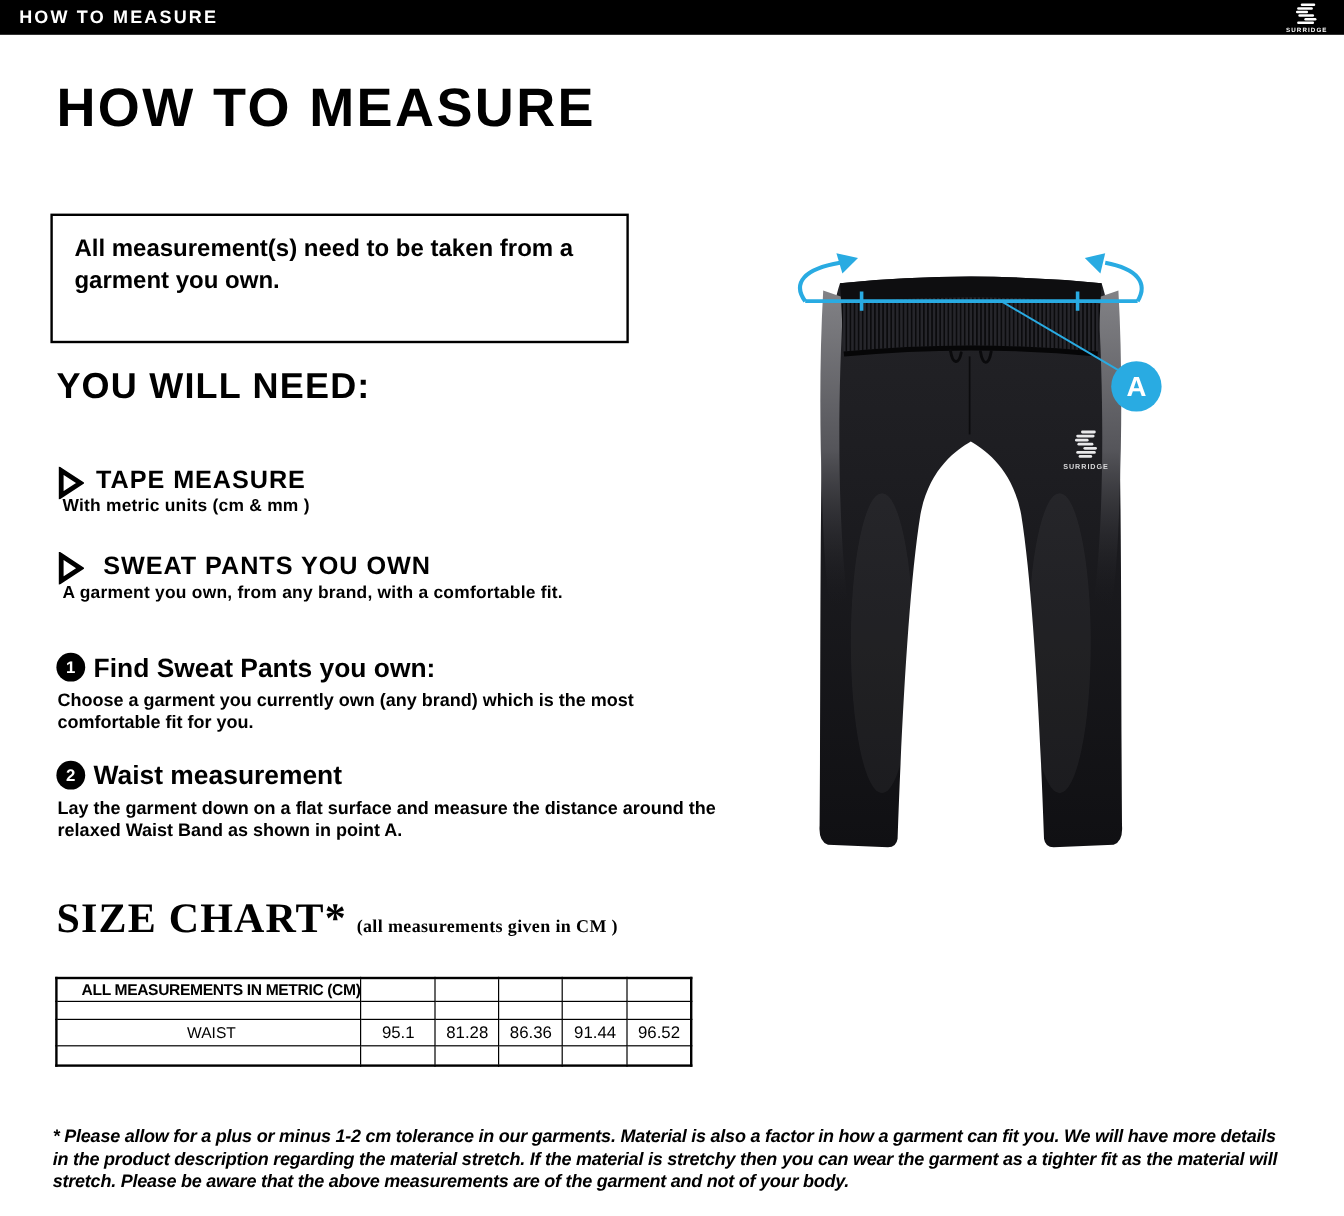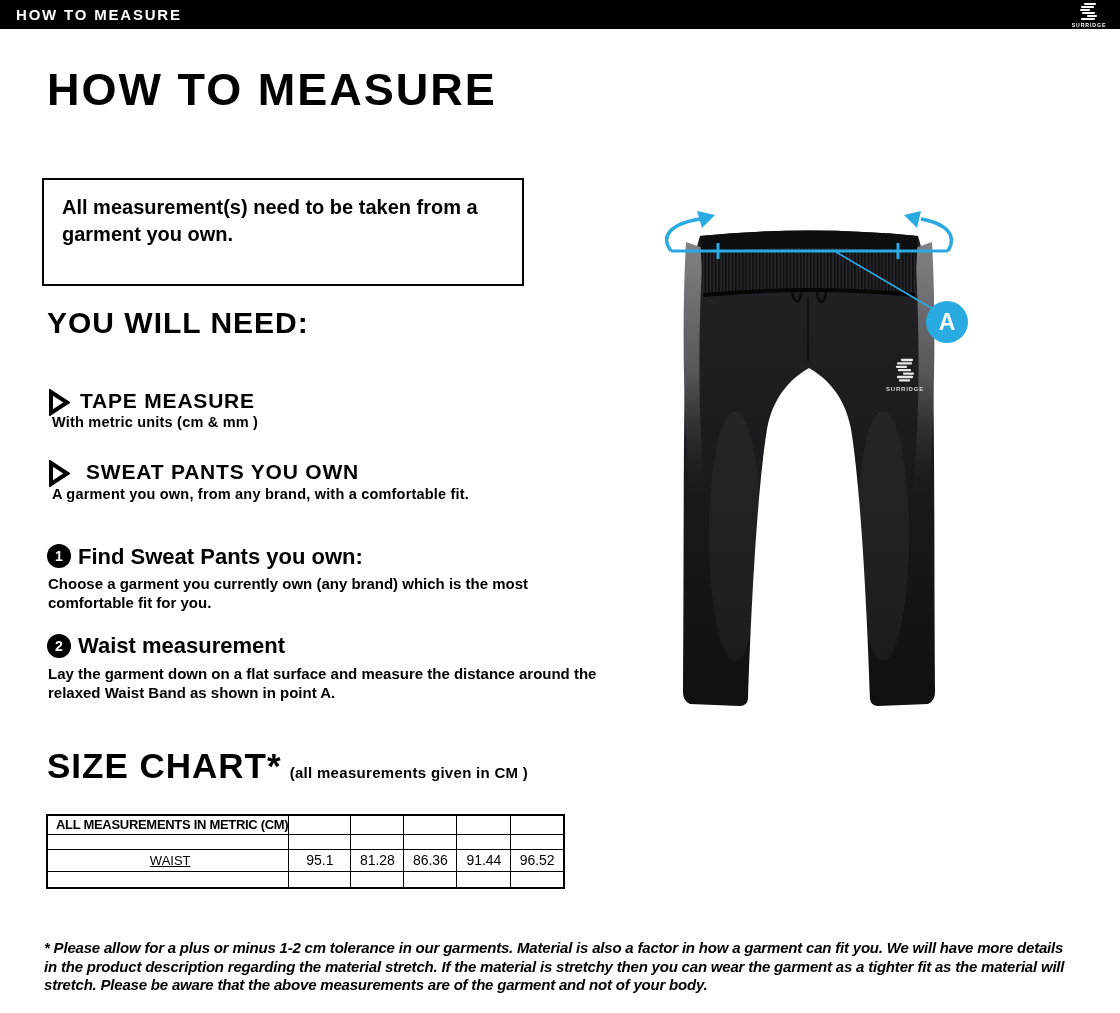--- a/index.html
+++ b/index.html
@@ -35,40 +35,40 @@
   .need-desc  { position:absolute; font-size:14.5px; font-weight:bold; letter-spacing:0.2px; }
 
   .step-badge {
     position:absolute; width:24px; height:24px; border-radius:50%;
     background:#000; color:#fff; font-size:14px; font-weight:bold;
     display:flex; align-items:center; justify-content:center;
   }
   .step-title { position:absolute; font-size:22px; font-weight:bold; }
   .step-desc  { position:absolute; font-size:15px; font-weight:bold; line-height:19px; width:570px; }
 
-  .sc-heading { position:absolute; left:47px; top:746px; white-space:nowrap; }
+  .sc-heading { position:absolute; left:47px; top:746px; white-space:nowrap;font-family:Liberation Serif, serif; }
   .sc-big   { font-size:35px; font-weight:bold; letter-spacing:1px; }
   .sc-small { font-size:15px; font-weight:bold; margin-left:8px; letter-spacing:0.3px; }
 
   table.size-table {
     position:absolute; left:46px; top:814px;
     border-collapse:collapse; border:2px solid #000; table-layout:fixed;
   }
   table.size-table td, table.size-table th { border:1px solid #000; overflow:hidden; white-space:nowrap; }
   .col-desc { width:229px; }
   .col-s { width:62px; } .col-m { width:53px; } .col-l { width:53px; }
   .col-xl { width:54px; } .col-xxl { width:53px; }
   tr.t-head { height:30px; }
   tr.t-head th { font-size:17.5px; font-weight:bold; letter-spacing:-0.5px; }
   tr.t-head th:first-child { text-align:left; padding-left:5px; }
   tr.t-metric { height:19px; }
-  tr.t-metric td:first-child { font-size:13px; font-weight:bold; letter-spacing:-0.3px; padding-left:8px; }
+  tr.t-metric td:first-child { font-size:13px; font-weight:bold; letter-spacing:-0.3px; padding-left:20px; }
   tr.t-empty1 { height:15px; }
   tr.t-waist { height:22px; font-size:14px; }
-  tr.t-waist td:first-child { font-size:13px; padding-left:4px;text-decoration:underline; }
+  tr.t-waist td:first-child { font-size:13px; padding-left:4px; }
   tr.t-waist td { text-align:center; }
   tr.t-empty2 { height:17px; }
 
   .footnote {
     position:absolute; left:44px; top:939px; width:1034px;
     font-size:15px; font-weight:bold; font-style:italic;
     line-height:18.5px; letter-spacing:-0.2px;
   }
   .figure-wrap { position:absolute; left:640px; top:196px; width:330px; height:525px; }
 </style>

